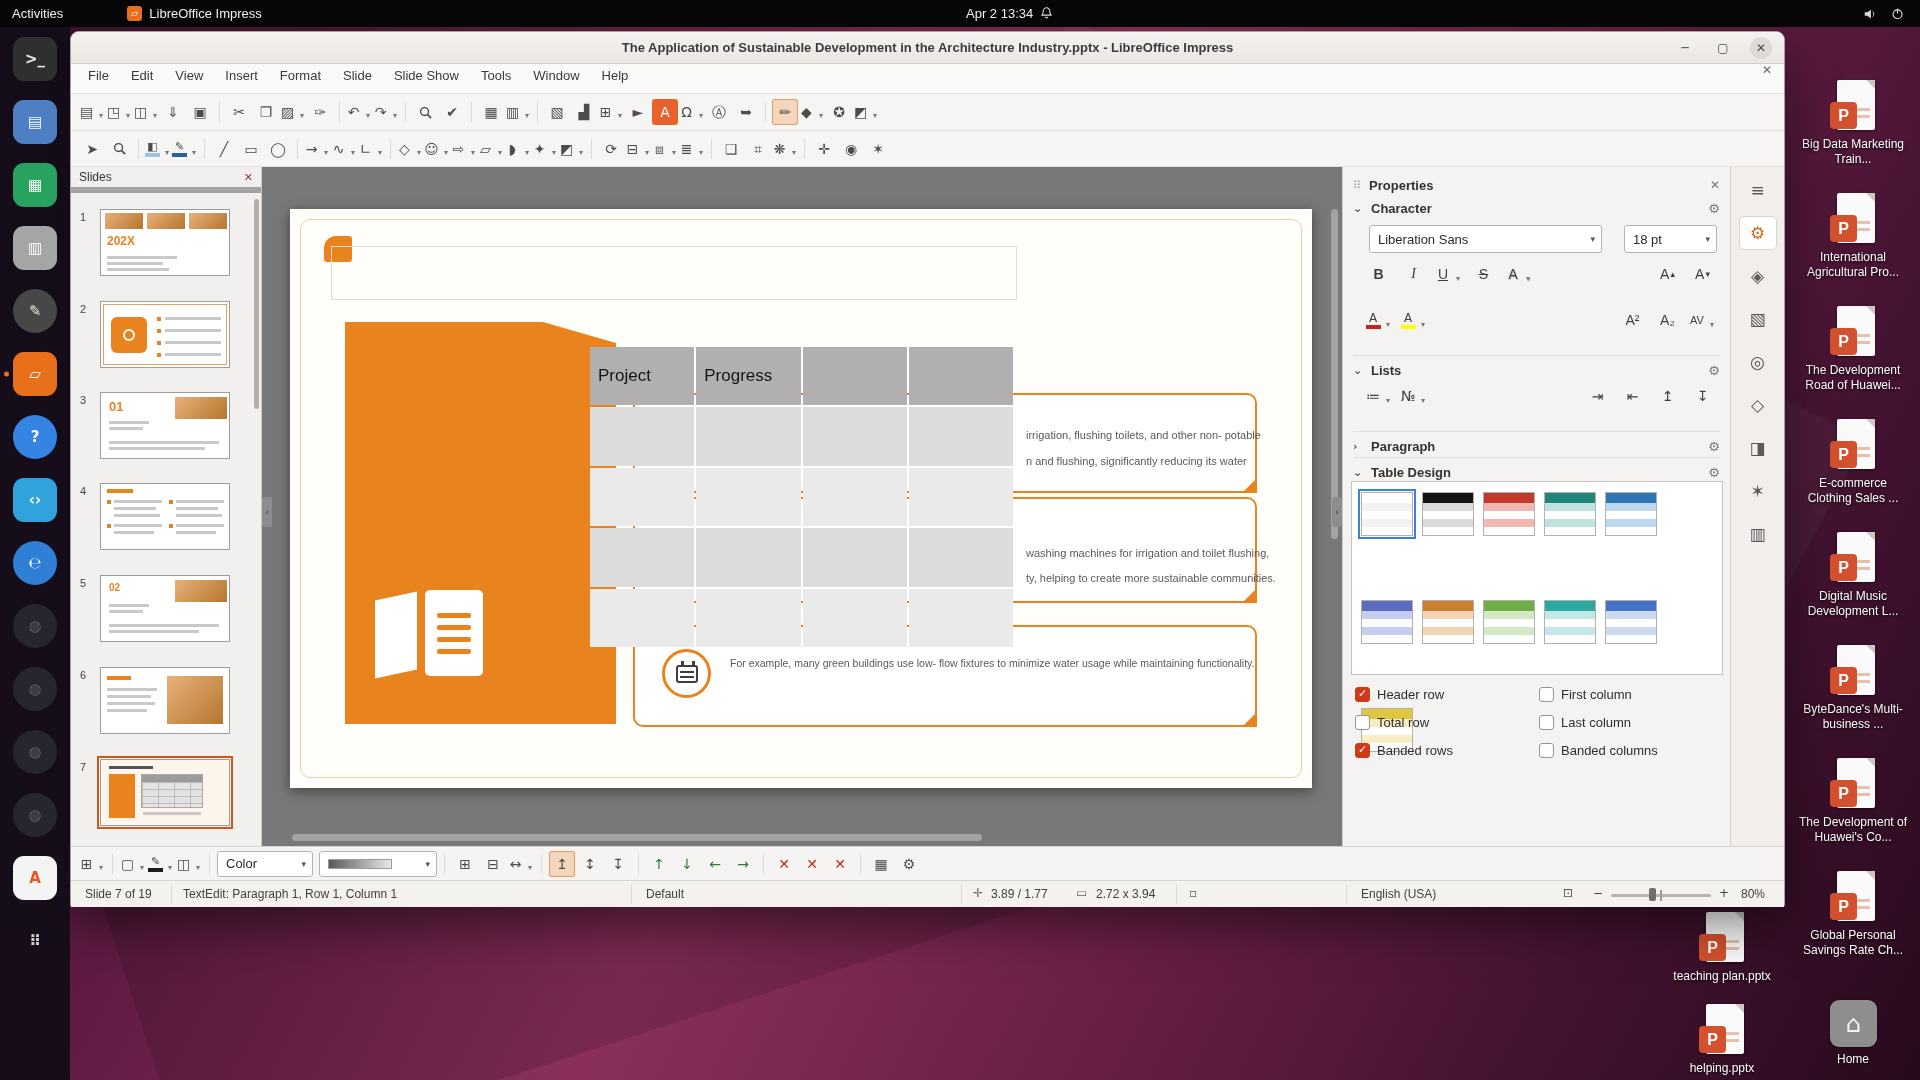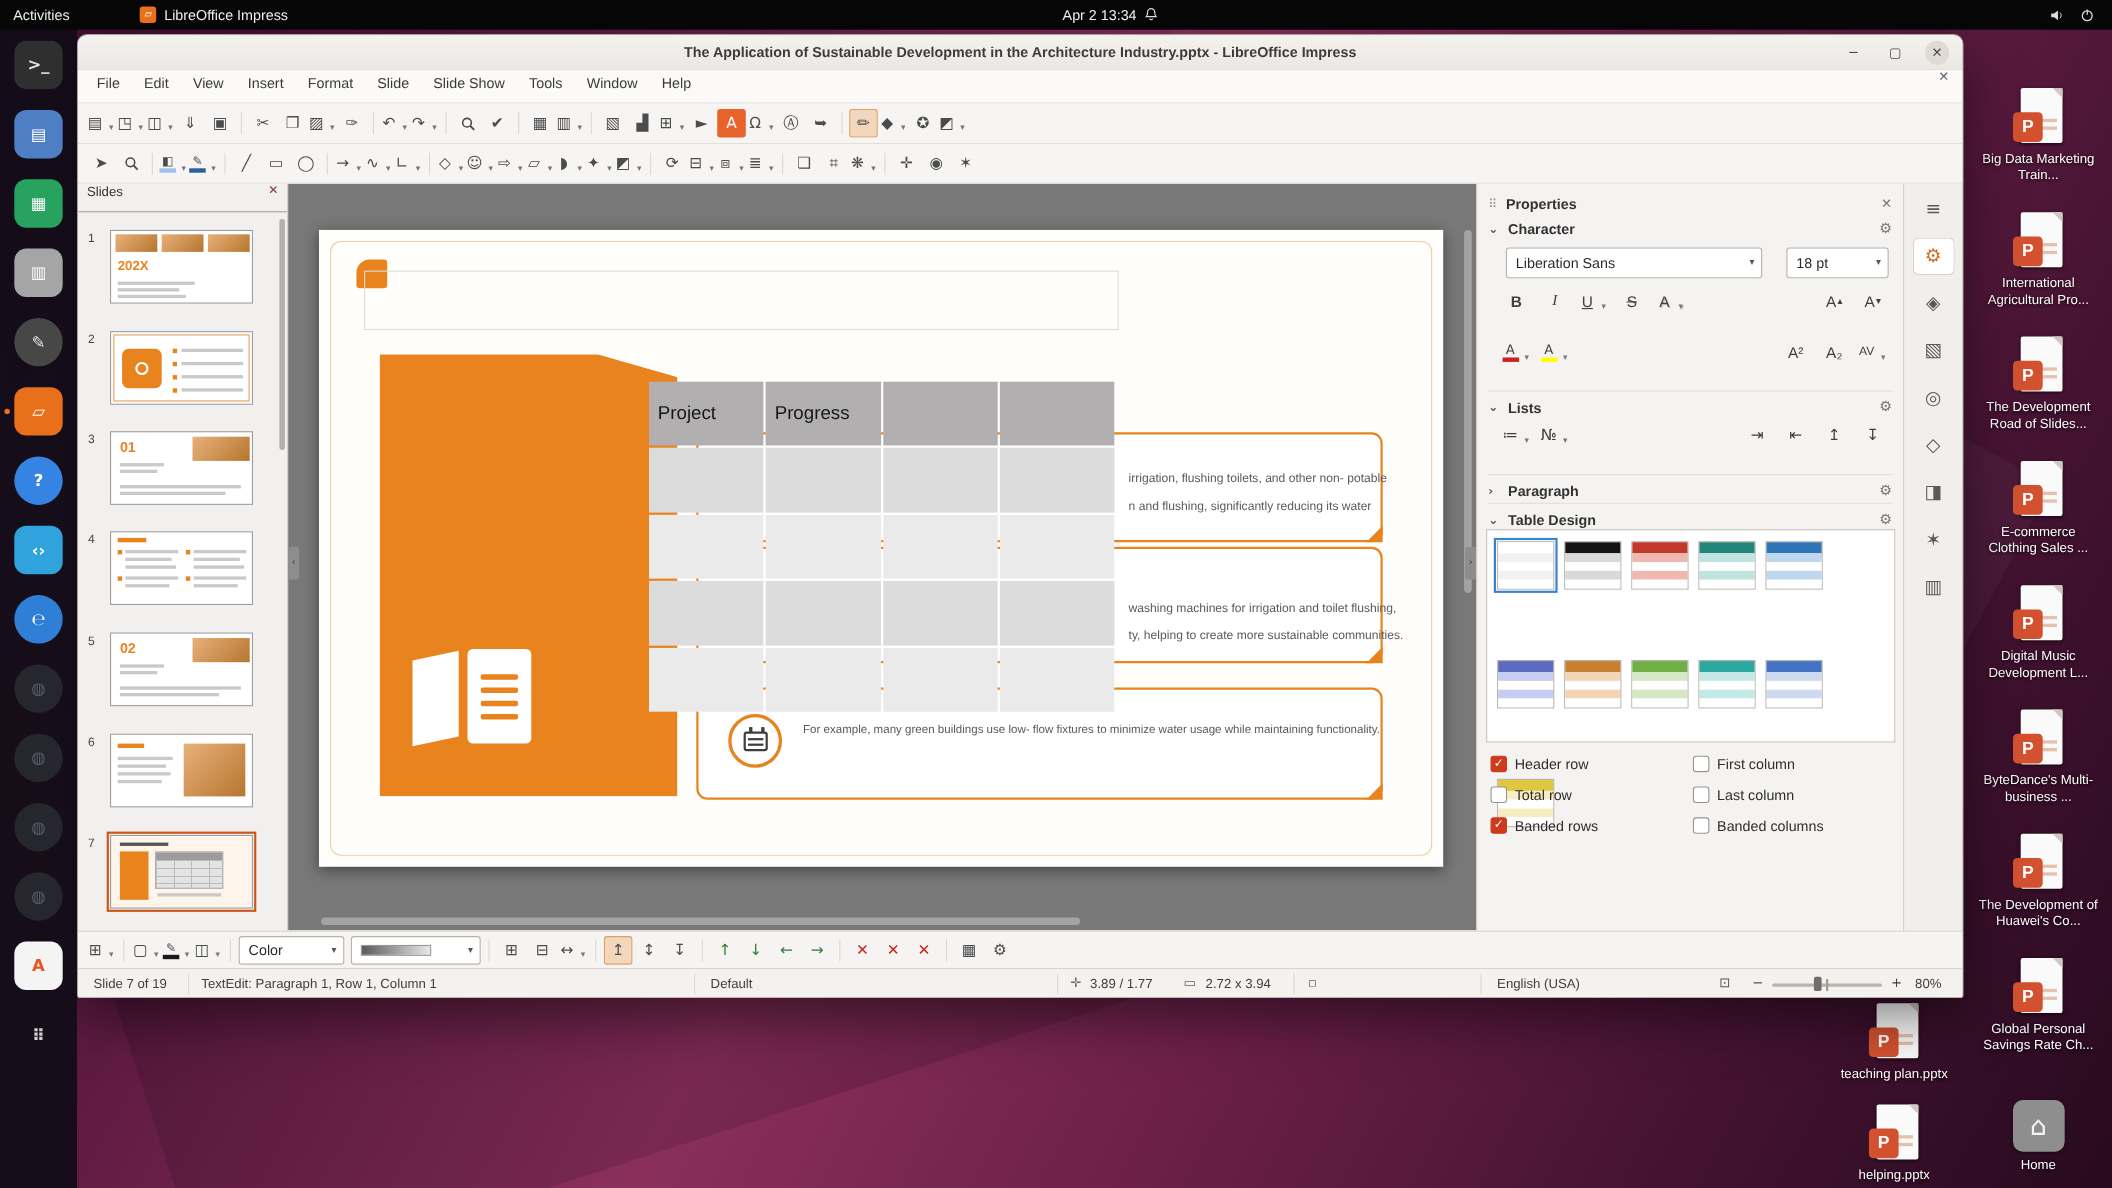--- a/index.html
+++ b/index.html
@@ -59,21 +59,21 @@
   .tb.soft{background:#f3d7bd;box-shadow:inset 0 0 0 1px #dda05f}
   .tsep{width:1px;height:20px;background:#ddd8d2;margin:0 5px;flex:0 0 auto}
   .csplit{flex-direction:column;gap:1px}
   .csplit .g{font-size:11px}
   .cbar{width:15px;height:4px;background:var(--c,#888)}
 
   .wbody{position:absolute;left:0;top:135px;width:1713px;height:679px;overflow:hidden}
 
   
   .spanel{position:absolute;left:0;top:0;width:191px;height:679px;background:#f2f0ee;border-right:1px solid #cfcac4}
-  .sphead{height:26px;display:flex;font-size:12px;color:#333;padding:0 8px;border-bottom:1px solid #a3a3a3}
+  .sphead{height:26px;display:flex;align-items:center;font-size:12px;color:#333;padding:0 8px;border-bottom:6px solid #a3a3a3}
   .sphead .x{margin-left:auto;color:#8a4040;font-size:11px}
   .thumb{position:absolute;left:29px;width:130px;height:67px;background:#fff;border:1px solid #9d9d9d}
   .thumb.sel{outline:2px solid #c9591b;outline-offset:1px;background:#fdf4ec}
   .tnum{position:absolute;left:-21px;top:1px;font-size:11px;color:#444}
   .mini i,.mini b,.mini em{position:absolute;display:block}
   .ln{height:3px;background:#c9c9c9}
   .osq{background:#e8831d}
   .ph{background:linear-gradient(135deg,#e8b07a,#b5762e)}
   .btxt{position:absolute;color:#e8831d;font-weight:700}
   .grid7{background-color:#e3e3e3;background-image:linear-gradient(#9c9c9c 0 7px,transparent 7px),repeating-linear-gradient(90deg,#bbb 0 1px,transparent 1px 16px),repeating-linear-gradient(#bbb 0 1px,transparent 1px 7px);border:1px solid #aaa}
@@ -277,21 +277,21 @@
       </div>
 
       <div class="desk-item">
         <span class="ppt">
           <span class="pg">
             <em style="top:28px"></em>
             <em style="top:35px"></em>
           </span>
           <span class="pb">P</span>
         </span>
-        <span class="dlabel">The Development Road of Slides...</span>
+        <span class="dlabel">The Development Road of Huawei...</span>
       </div>
 
       <div class="desk-item">
         <span class="ppt">
           <span class="pg">
             <em style="top:28px"></em>
             <em style="top:35px"></em>
           </span>
           <span class="pb">P</span>
         </span>
@@ -639,21 +639,21 @@
             <i class="ln" style="left:75px;top:16px;width:48px"></i>
           <i class="ln" style="left:75px;top:23px;width:42px"></i>
             <i class="ln" style="left:75px;top:30px;width:46px"></i>
           <i class="osq" style="left:68px;top:40px;width:4px;height:4px"></i>
             <i class="ln" style="left:75px;top:40px;width:48px"></i>
           <i class="ln" style="left:75px;top:47px;width:40px"></i>
         </div>
 
         <div class="thumb mini" style="top:408px">
           <span class="tnum">5</span>
-          <b class="btxt" style="left:8px;top:6px;font-size:13px">02</b>
+          <b class="btxt" style="left:8px;top:6px;font-size:10px">02</b>
           <i class="ph" style="left:74px;top:4px;width:52px;height:22px"></i>
           <i class="ln" style="left:8px;top:28px;width:40px"></i>
             <i class="ln" style="left:8px;top:34px;width:34px"></i>
           <i class="ln" style="left:8px;top:48px;width:110px"></i>
             <i class="ln" style="left:8px;top:54px;width:90px"></i>
         </div>
 
         <div class="thumb mini" style="top:500px">
           <span class="tnum">6</span>
           <i class="osq" style="left:6px;top:8px;width:24px;height:4px"></i>

